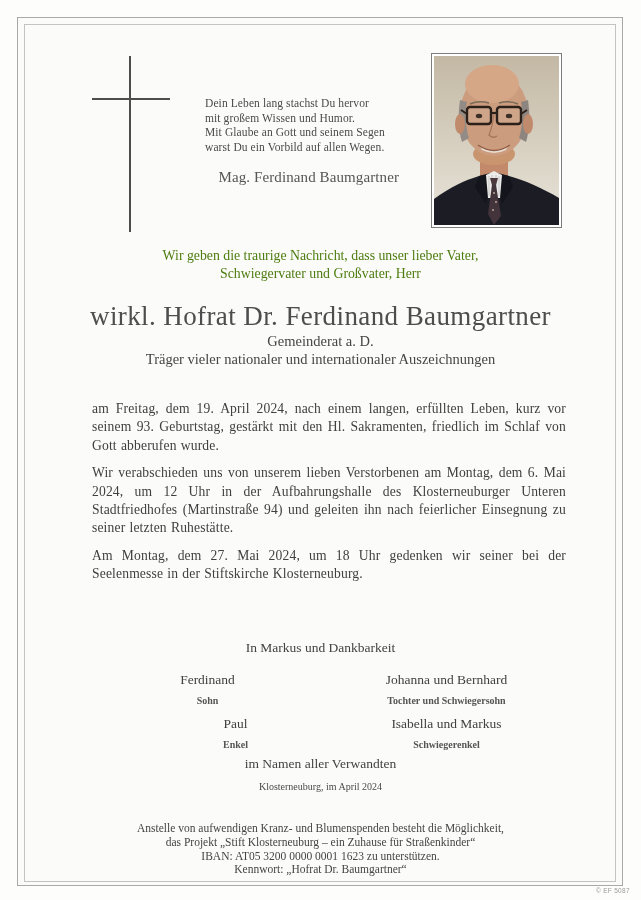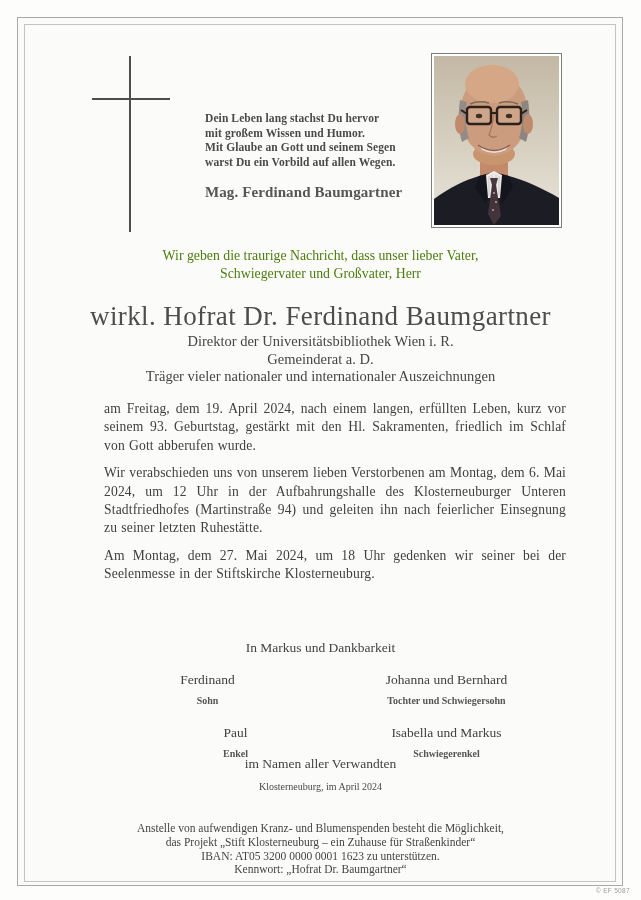--- a/index.html
+++ b/index.html
@@ -17,42 +17,42 @@
     border:1px solid #a9a9a9;background:#fbfbf9;box-sizing:border-box;
   }
   .frame-inner{
     position:absolute;left:6px;top:6px;right:6px;bottom:3px;
     border:1px solid #c3c3c3;
   }
   
   .cross-v{position:absolute;left:129px;top:56px;width:2px;height:176px;background:#4d4d4d;}
   .cross-h{position:absolute;left:92px;top:98px;width:78px;height:2px;background:#4d4d4d;}
   
-  .quote{position:absolute;left:205px;top:111px;width:200px;
-    font-size:11.5px;line-height:14.6px;color:#4a4a4a;letter-spacing:0.1px;font-weight:bold;}
+  .quote{position:absolute;left:205px;top:96px;width:200px;
+    font-size:11.5px;line-height:14.6px;color:#4a4a4a;letter-spacing:0.1px;}
   .quote div{white-space:nowrap;}
   .quote-attr{text-align:right;font-size:15px;color:#565656;margin-top:16px;padding-right:6px;}
   
   .photo{position:absolute;left:431px;top:53px;width:131px;height:175px;
     border:1px solid #7d7d7d;background:#fff;box-sizing:border-box;padding:2px;}
   .photo svg{display:block;width:100%;height:100%;}
   
   .centered{position:absolute;left:25px;width:591px;text-align:center;}
   .announcement{top:247px;font-size:13.8px;line-height:18px;color:#4d7c0f;}
   .deceased-name{top:301px;font-size:27px;color:#4d4d4d;letter-spacing:0.4px;}
   .deceased-titles{top:333px;font-size:14.5px;line-height:17.6px;color:#454545;}
   
   .body-text{position:absolute;left:88px;top:400px;width:478px;
     font-size:13.6px;line-height:18.4px;text-align:justify;color:#404040;
     letter-spacing:0.15px;word-spacing:0.6px;}
-  .body-text p{margin:0 0 9px 16px;}
+  .body-text p{margin:0 0 9px 4px;}
   .gratitude{top:640px;font-size:13.5px;color:#424242;}
   
   .mourners{position:absolute;left:88px;top:672px;width:478px;
-    display:grid;grid-template-columns:1fr 1fr;row-gap:19px;}
+    display:grid;grid-template-columns:1fr 1fr;row-gap:10px;}
   .mourner{text-align:center;}
   .mourner .m-name{font-size:13.5px;color:#414141;}
   .mourner .m-rel{font-size:10px;color:#555;margin-top:7px;font-weight:bold;}
   .mourner.shift{transform:translateX(28px);}
   .in-name{top:756px;font-size:13.5px;color:#424242;}
   .place-date{top:781px;font-size:10px;color:#4a4a4a;}
   .donation{top:822px;font-size:11.5px;line-height:13.8px;color:#444;}
   .print-code{position:absolute;left:596px;top:887px;font-size:6.5px;
     color:#9b9b9b;font-family:"Liberation Sans",sans-serif;letter-spacing:0.3px;}
 </style>
@@ -131,21 +131,20 @@
     </svg>
   </div>
 
   <div class="centered announcement">
     <div>Wir geben die traurige Nachricht, dass unser lieber Vater,</div>
     <div>Schwiegervater und Großvater, Herr</div>
   </div>
 
   <div class="centered deceased-name">wirkl. Hofrat Dr. Ferdinand Baumgartner</div>
   <div class="centered deceased-titles">
-    <div>Direktor der Universitätsbibliothek Wien i. R.</div>
     <div>Gemeinderat a. D.</div>
     <div>Träger vieler nationaler und internationaler Auszeichnungen</div>
   </div>
 
   <div class="body-text">
     <p>am Freitag, dem 19. April 2024, nach einem langen, erfüllten Leben, kurz vor seinem 93. Geburtstag, gestärkt mit den Hl. Sakramenten, friedlich im Schlaf von Gott abberufen wurde.</p>
     <p>Wir verabschieden uns von unserem lieben Verstorbenen am Montag, dem 6. Mai 2024, um 12 Uhr in der Aufbahrungshalle des Klosterneuburger Unteren Stadtfriedhofes (Martinstraße 94) und geleiten ihn nach feierlicher Einsegnung zu seiner letzten Ruhestätte.</p>
     <p>Am Montag, dem 27. Mai 2024, um 18 Uhr gedenken wir seiner bei der Seelenmesse in der Stiftskirche Klosterneuburg.</p>
   </div>
 

